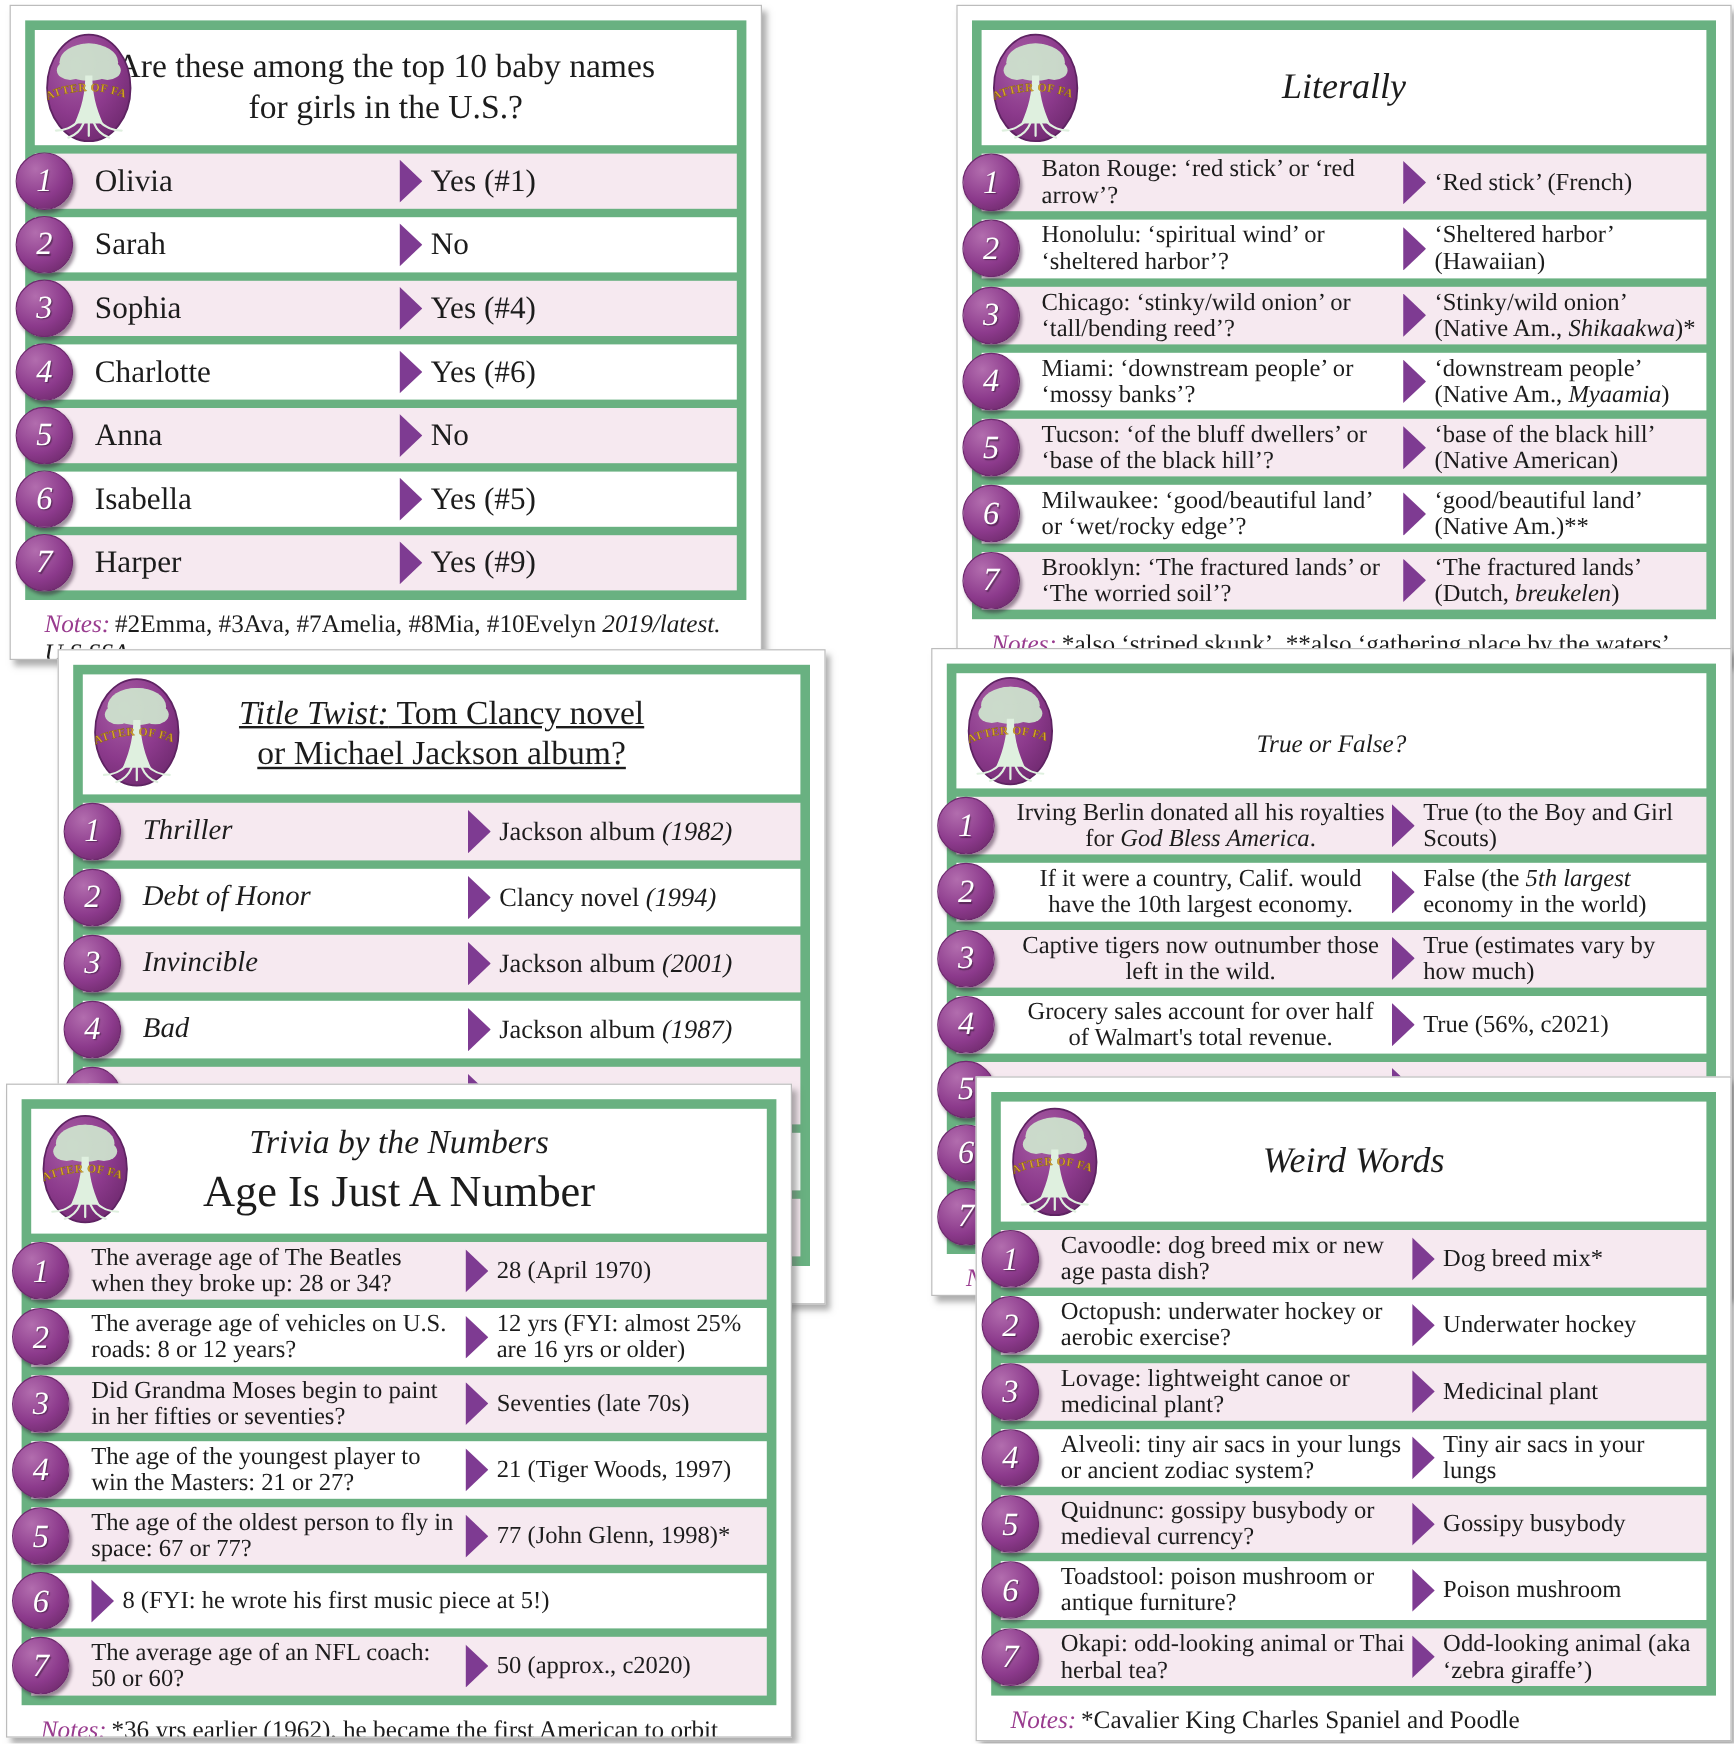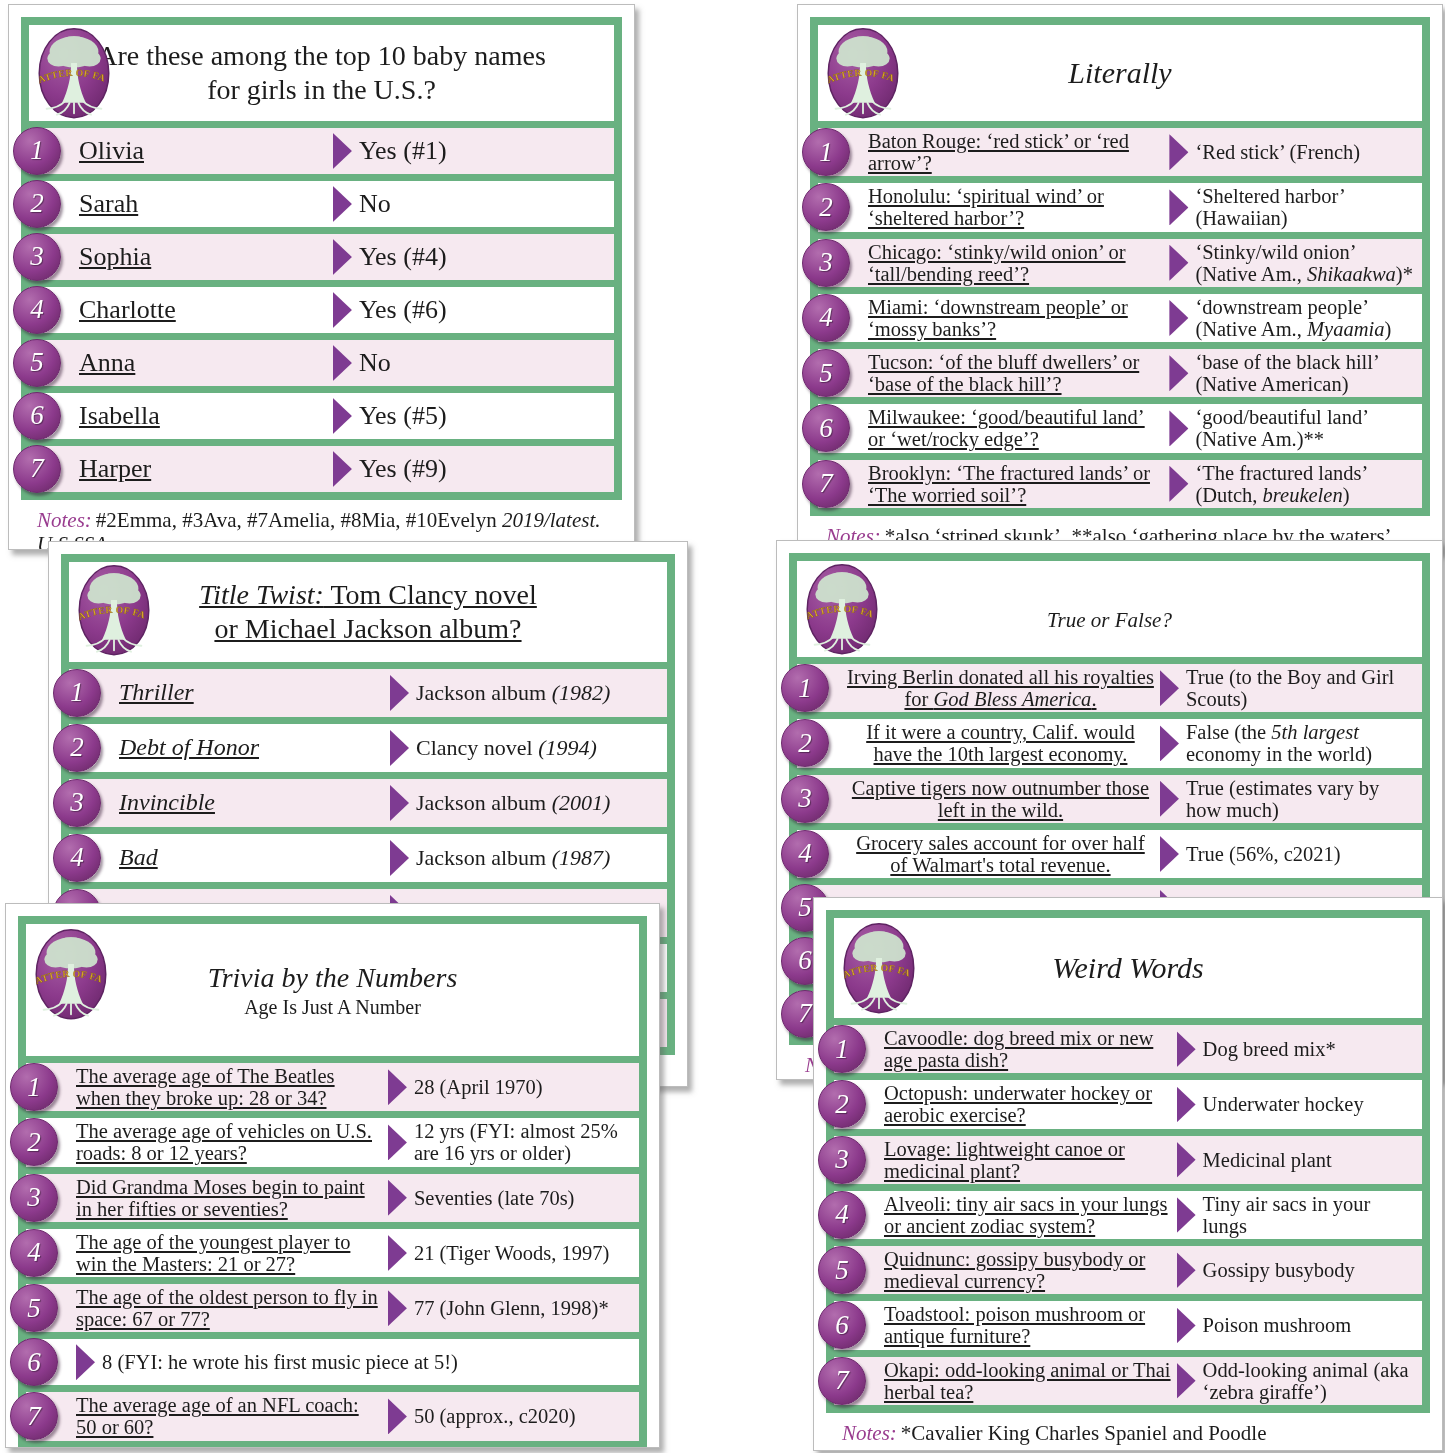--- a/index.html
+++ b/index.html
@@ -21,32 +21,32 @@
   .c6{left:813px;top:897px;width:630px;height:554px;z-index:4}
 
   .frame{
     background:#69b181;padding:8px;display:flex;flex-direction:column;gap:7px;
   }
   .header{
     background:#ffffff;position:relative;display:flex;flex-direction:column;
     justify-content:center;align-items:center;text-align:center;flex:none;
   }
   .c1 .header{height:96px}.c2 .header{height:96px}.c3 .header{height:100px}
-  .c4 .header{height:96px}.c5 .header{height:132px}.c6 .header{height:100px}
+  .c4 .header{height:96px}.c5 .header{height:104px}.c6 .header{height:100px}
 
   .logo{position:absolute;left:8px;top:2px;width:74px;height:94px;}
   .c5 .logo,.c6 .logo{height:98px;}
 
   .title{line-height:1.22;}
   .c1 .t1,.c1 .t2{font-size:28px;}
   .c2 .t1{font-size:30px;font-style:italic;}
   .c3 .t1,.c3 .t2{font-size:28px;text-decoration:underline;}
   .c4 .t1{font-size:21px;font-style:italic;margin-top:23px;}
   .c5 .t1{font-size:28px;font-style:italic;}
-  .c5 .t2{font-size:20px;}
+  .c5 .t2{font-size:37px;}
   .c6 .t1{font-size:30px;font-style:italic;}
 
   .row{
     position:relative;display:flex;align-items:center;flex:none;
     min-height:46px;padding:2px 6px 2px 50px;box-sizing:border-box;
     background:#ffffff;font-size:20.5px;line-height:1.08;
   }
   .row.pink{background:#f6e9f0;}
   .c1 .row{font-size:26px;}
   .c3 .row{min-height:48px;}
@@ -55,21 +55,21 @@
 
   .badge{
     position:absolute;left:-16px;top:50%;transform:translateY(-50%);
     width:46px;height:46px;border-radius:50%;
     background:radial-gradient(circle at 34% 28%,#b26dae 0%,#8c3a8c 55%,#63245f 100%);
     border:1.5px solid #6d2a6d;box-shadow:2px 3px 3px rgba(40,10,40,.45);
     color:#fff;font-style:italic;font-size:27px;
     display:flex;align-items:center;justify-content:center;z-index:2;
     text-shadow:1px 1px 1px rgba(0,0,0,.4);
   }
-  .q{flex:none;box-sizing:border-box;padding-right:6px;text-decoration:underline;}
+  .q{flex:none;box-sizing:border-box;padding-right:6px;}
   .c1 .q{width:48%;}.c2 .q{width:55%;}.c3 .q{width:50%;}
   .c4 .q{width:55%;text-align:center;}.c5 .q{width:56%;}.c6 .q{width:55%;}
   .arrow{
     flex:none;width:19px;height:36px;margin-right:7px;
     background:#7e3b92;
     clip-path:polygon(0 0,100% 50%,0 100%);
     filter:drop-shadow(2px 2px 1px rgba(50,50,50,.5));
   }
   .a{flex:1;}
 

